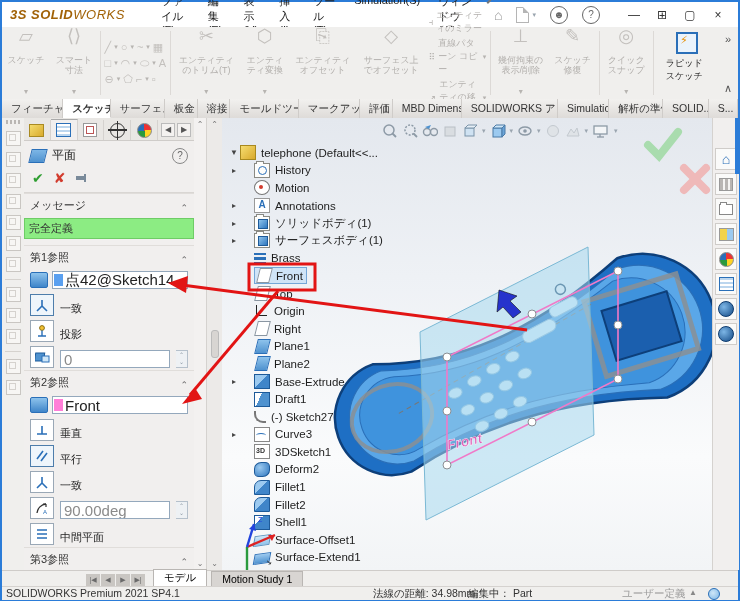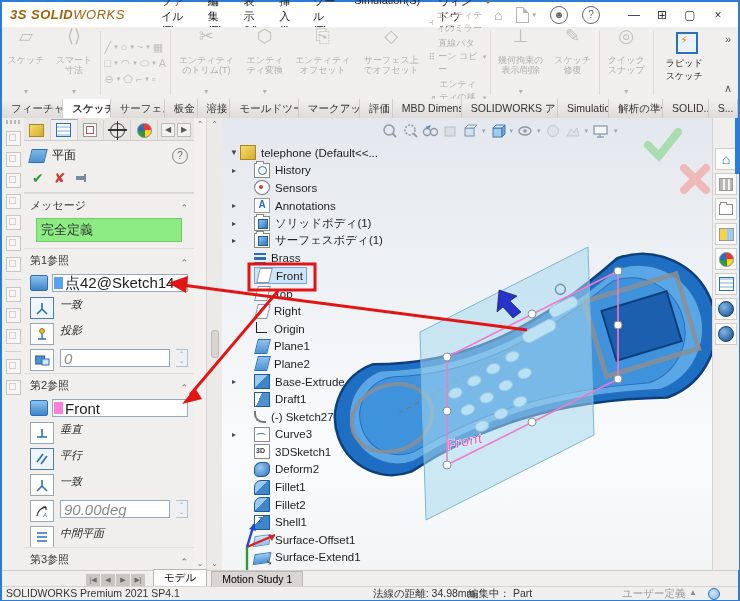--- a/index.html
+++ b/index.html
@@ -68,28 +68,28 @@
   .plane-ic{width:14px;height:12px;background:linear-gradient(#7db6e6,#4f92cf);border:1px solid #2a6fb8;transform:skewX(-14deg);}
   .help-circ{margin-left:auto;width:14px;height:14px;border:1.3px solid #888;border-radius:50%;color:#666;font-size:10px;text-align:center;line-height:13px;}
   .okrow{display:flex;align-items:center;gap:10px;padding:2px 8px 6px;border-bottom:1px solid #d9d6d3;}
   .okrow .ok{color:#2f9e31;font-weight:bold;font-size:14px;}
   .okrow .cancel{color:#d23c2e;font-weight:bold;font-size:14px;}
   .pin2{width:12px;height:12px;position:relative;}
   .pin2:before{content:"";position:absolute;left:1px;top:4px;width:8px;height:4px;background:#7a8a9a;}
   .pin2:after{content:"";position:absolute;left:9px;top:2px;width:2px;height:8px;background:#7a8a9a;}
   .sect{display:flex;align-items:flex-end;padding:4px 6px 3px;background:#f1efee;border-top:1px solid #e0ddda;color:#333;}
   .sect .car{margin-left:auto;color:#666;font-size:9px;}
-  .msgbox{margin:2px 12px 6px;background:#8cec83;border:1px solid #6ecc66;padding:2px 4px;font-size:13px;color:#333;}
+  .msgbox{margin:2px 0 6px;background:#8cec83;border:1px solid #6ecc66;padding:2px 4px;font-size:11px;color:#333;}
   .fieldrow{display:flex;align-items:center;gap:4px;padding:3px 6px;}
   .ref-ic{width:16px;height:14px;background:linear-gradient(#8ec3ec,#3f85c9);border:1px solid #2a6fb8;border-radius:2px;}
   .inp{flex:1;height:16px;background:#fff;border:1px solid #94a8bc;display:flex;align-items:center;font-size:15px;overflow:hidden;white-space:nowrap;}
   .swatch{width:9px;height:12px;margin:0 2px 0 1px;flex:none;}
   .sw-blue{background:#5aa0f0;}
   .sw-pink{background:#ff7ed8;}
-  .btnrow{display:flex;align-items:flex-start;gap:6px;padding:2px 6px;font-style:italic;}
+  .btnrow{display:flex;align-items:flex-end;gap:6px;padding:2px 6px;}
   .cbtn{width:22px;height:20px;border:1px solid #9aa8b6;background:#fff;display:flex;align-items:center;justify-content:center;flex:none;}
   .cbtn.pressed{border:1.5px solid #4d7dab;background:#eef5fb;}
   .cbtn svg{display:block;}
   .spin{width:11px;height:16px;border:1px solid #b5c0cb;border-left:none;background:#eef1f4;display:flex;flex-direction:column;align-items:center;justify-content:center;font-size:6px;color:#8a96a2;line-height:7px;flex:none;}
   .grayval{color:#8a8a8a;}
   
   .pmscroll{left:194px;top:118px;width:12px;bottom:31px;background:#f3f1f0;border-right:1px solid #d5d2cf;display:flex;flex-direction:column;align-items:center;justify-content:space-between;font-size:8px;color:#777;padding:2px 0;}
   .splitter{left:207px;top:118px;width:15px;bottom:31px;background:#eceae8;border-right:1px solid #cfccc9;display:flex;flex-direction:column;align-items:center;justify-content:space-between;padding:2px 0;font-size:8px;color:#777;}
   .knob{width:6px;height:26px;background:#d8d5d2;border-radius:3px;border:1px solid #bbb;}
   
@@ -607,21 +607,21 @@
       <div class="trow">
           <span class="tarr">▸</span>
           <span class="indent"></span>
           <span class="tic i-folder i-hist"></span>
           <span>History</span>
         </div>
       <div class="trow">
           <span class="tarr"></span>
           <span class="indent"></span>
           <span class="tic i-sens"></span>
-          <span>Sensors</span>
+          <span>Motion</span>
         </div>
       <div class="trow">
           <span class="tarr">▸</span>
           <span class="indent"></span>
           <span class="tic i-ann"></span>
           <span>Annotations</span>
         </div>
       <div class="trow">
           <span class="tarr">▸</span>
           <span class="indent"></span>
@@ -650,28 +650,28 @@
       </div>
       <div class="trow">
           <span class="tarr"></span>
           <span class="indent"></span>
           <span class="tic i-rplane"></span>
           <span>Top</span>
         </div>
       <div class="trow">
           <span class="tarr"></span>
           <span class="indent"></span>
+          <span class="tic i-origin"></span>
+          <span>Origin</span>
+        </div>
+      <div class="trow">
+          <span class="tarr"></span>
+          <span class="indent"></span>
           <span class="tic i-rplane"></span>
           <span>Right</span>
-        </div>
-      <div class="trow">
-          <span class="tarr"></span>
-          <span class="indent"></span>
-          <span class="tic i-origin"></span>
-          <span>Origin</span>
         </div>
       <div class="trow">
           <span class="tarr"></span>
           <span class="indent"></span>
           <span class="tic i-plane"></span>
           <span>Plane1</span>
         </div>
       <div class="trow">
           <span class="tarr"></span>
           <span class="indent"></span>

